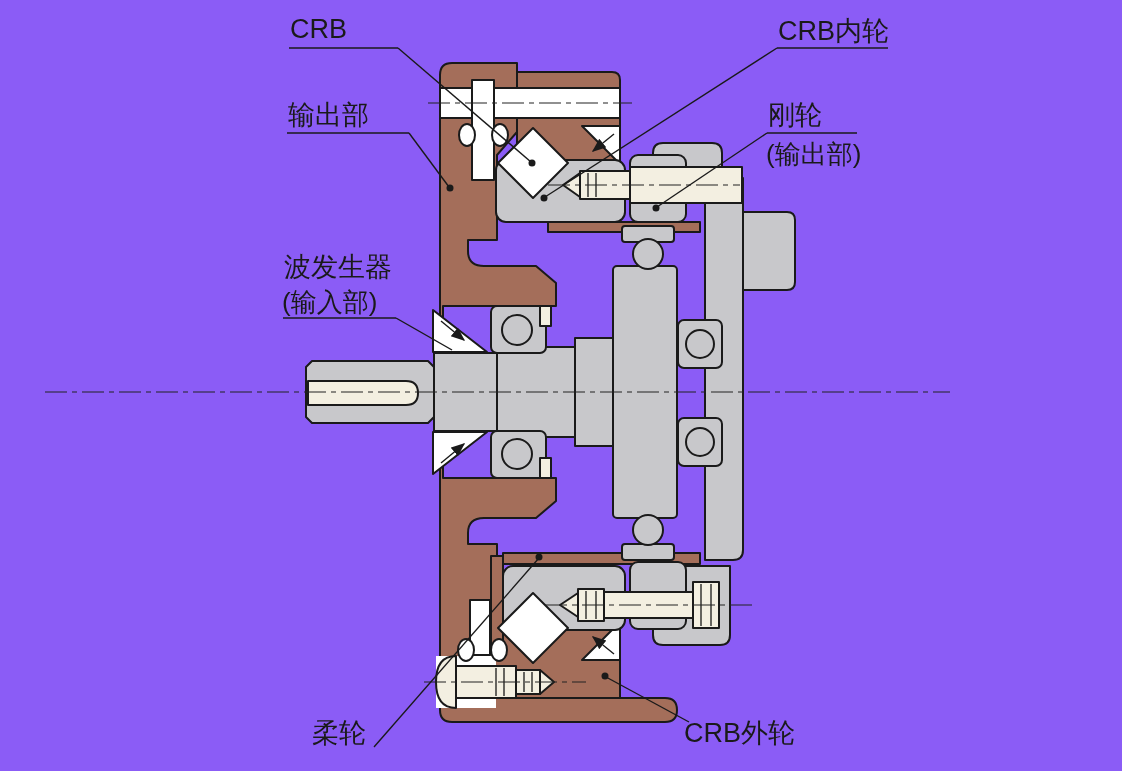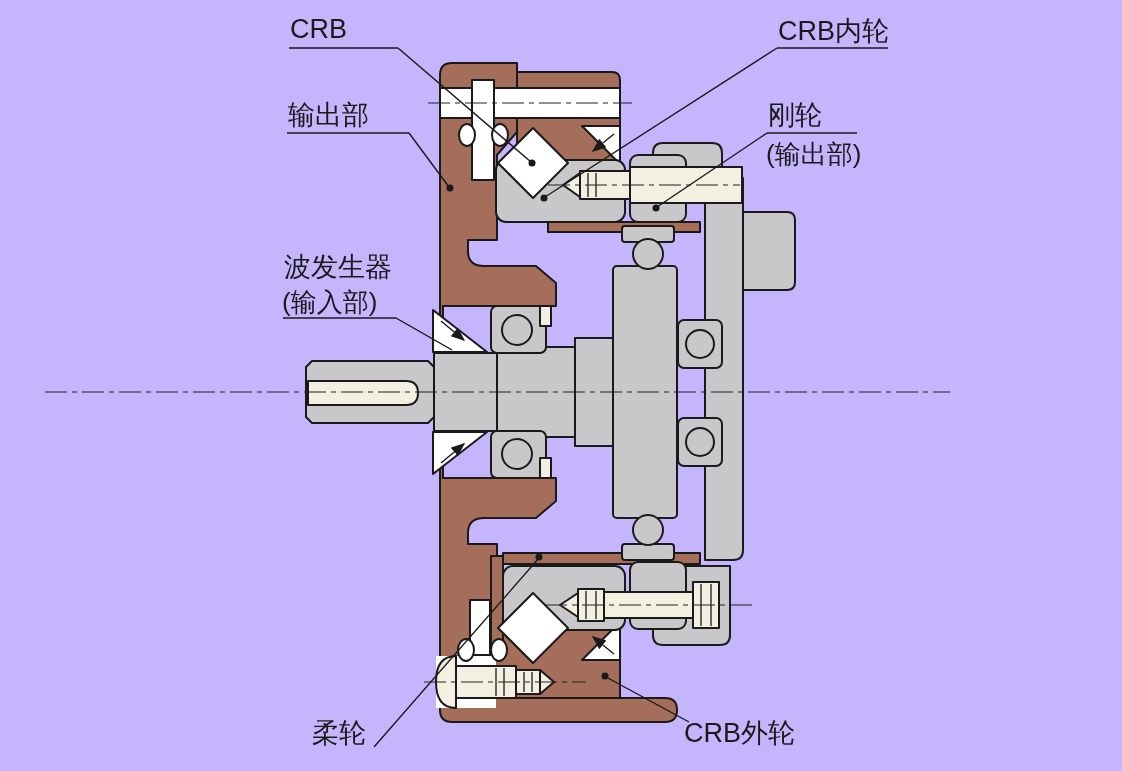--- a/index.html
+++ b/index.html
@@ -1,17 +1,17 @@
 <!DOCTYPE html>
 <html><head>
 <meta charset="utf-8">
 <style>
   html,body{margin:0;padding:0;background:#fff;}
   body{font-family:"Liberation Sans",sans-serif;}
-  .stage{position:relative;width:1122px;height:771px;background:#c4b5fd;overflow:hidden;}
+  .stage{position:relative;width:1122px;height:771px;background:#8b5cf6;overflow:hidden;}
   svg{display:block;}
   .part{stroke:#1a1a1a;stroke-width:2;stroke-linejoin:round;}
   .thin{stroke:#1a1a1a;stroke-width:1.3;}
   .cl{stroke:#222;stroke-width:1.2;stroke-dasharray:22 5 5 5;fill:none;}
   .ld{stroke:#1a1a1a;stroke-width:1.4;fill:none;}
   .lbl{font-family:"Liberation Sans",sans-serif;font-size:27px;fill:#1a1a1a;}
   .lbl-sm{font-size:26px;}
   .dot{fill:#1a1a1a;stroke:none;}
   .nostroke{stroke:none;}
 </style>

